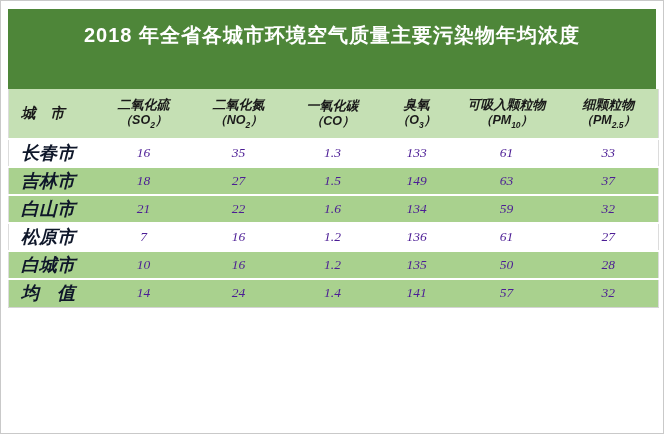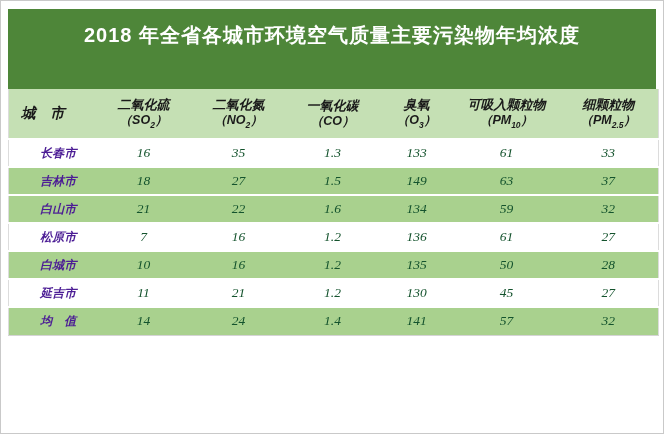--- a/index.html
+++ b/index.html
@@ -60,30 +60,30 @@
   }
   table.aq .col-formula{font-size:12.5px;}
   table.aq .col-formula sub{font-size:8.5px;}
   table.aq td{
     height:28px;
     vertical-align:middle;
     text-align:center;
     font-size:13.5px;
   }
   table.aq td.city{
-    text-align:center;
+    text-align:left;
     padding-left:12px;
     font-weight:bold;
-    color:#4c1d95;
-    font-size:12px;
+    color:#0f172a;
+    font-size:18px;
     font-family:"Liberation Sans","DejaVu Sans",sans-serif;
   }
   table.aq td.num{
     font-family:"Liberation Serif","DejaVu Serif",serif;
-    color:#14532d;
+    color:#4c1d95;
   }
   tr.stripe{
     border-top:2px solid #ffffff;
     border-bottom:2px solid #ffffff;
   }
   tr.plain{
     border-bottom:1px solid #e0e0e0;
   }
   tr.plain:last-child,tr.stripe:last-child{border-bottom:none;}
 </style>
@@ -172,29 +172,20 @@
         </tr>
         <tr class="stripe" style="background: rgb(169, 209, 142); margin-top: 42px;">
           <td class="city">白城市</td>
           <td class="num">10</td>
           <td class="num">16</td>
           <td class="num">1.2</td>
           <td class="num">135</td>
           <td class="num">50</td>
           <td class="num">28</td>
         </tr>
-        <tr class="plain">
-          <td class="city">延吉市</td>
-          <td class="num">11</td>
-          <td class="num">21</td>
-          <td class="num">1.2</td>
-          <td class="num">130</td>
-          <td class="num">45</td>
-          <td class="num">27</td>
-        </tr>
         <tr class="stripe" style="background: rgb(169, 209, 142);">
           <td class="city">均　值</td>
           <td class="num">14</td>
           <td class="num">24</td>
           <td class="num">1.4</td>
           <td class="num">141</td>
           <td class="num">57</td>
           <td class="num">32</td>
         </tr>
       </tbody>

